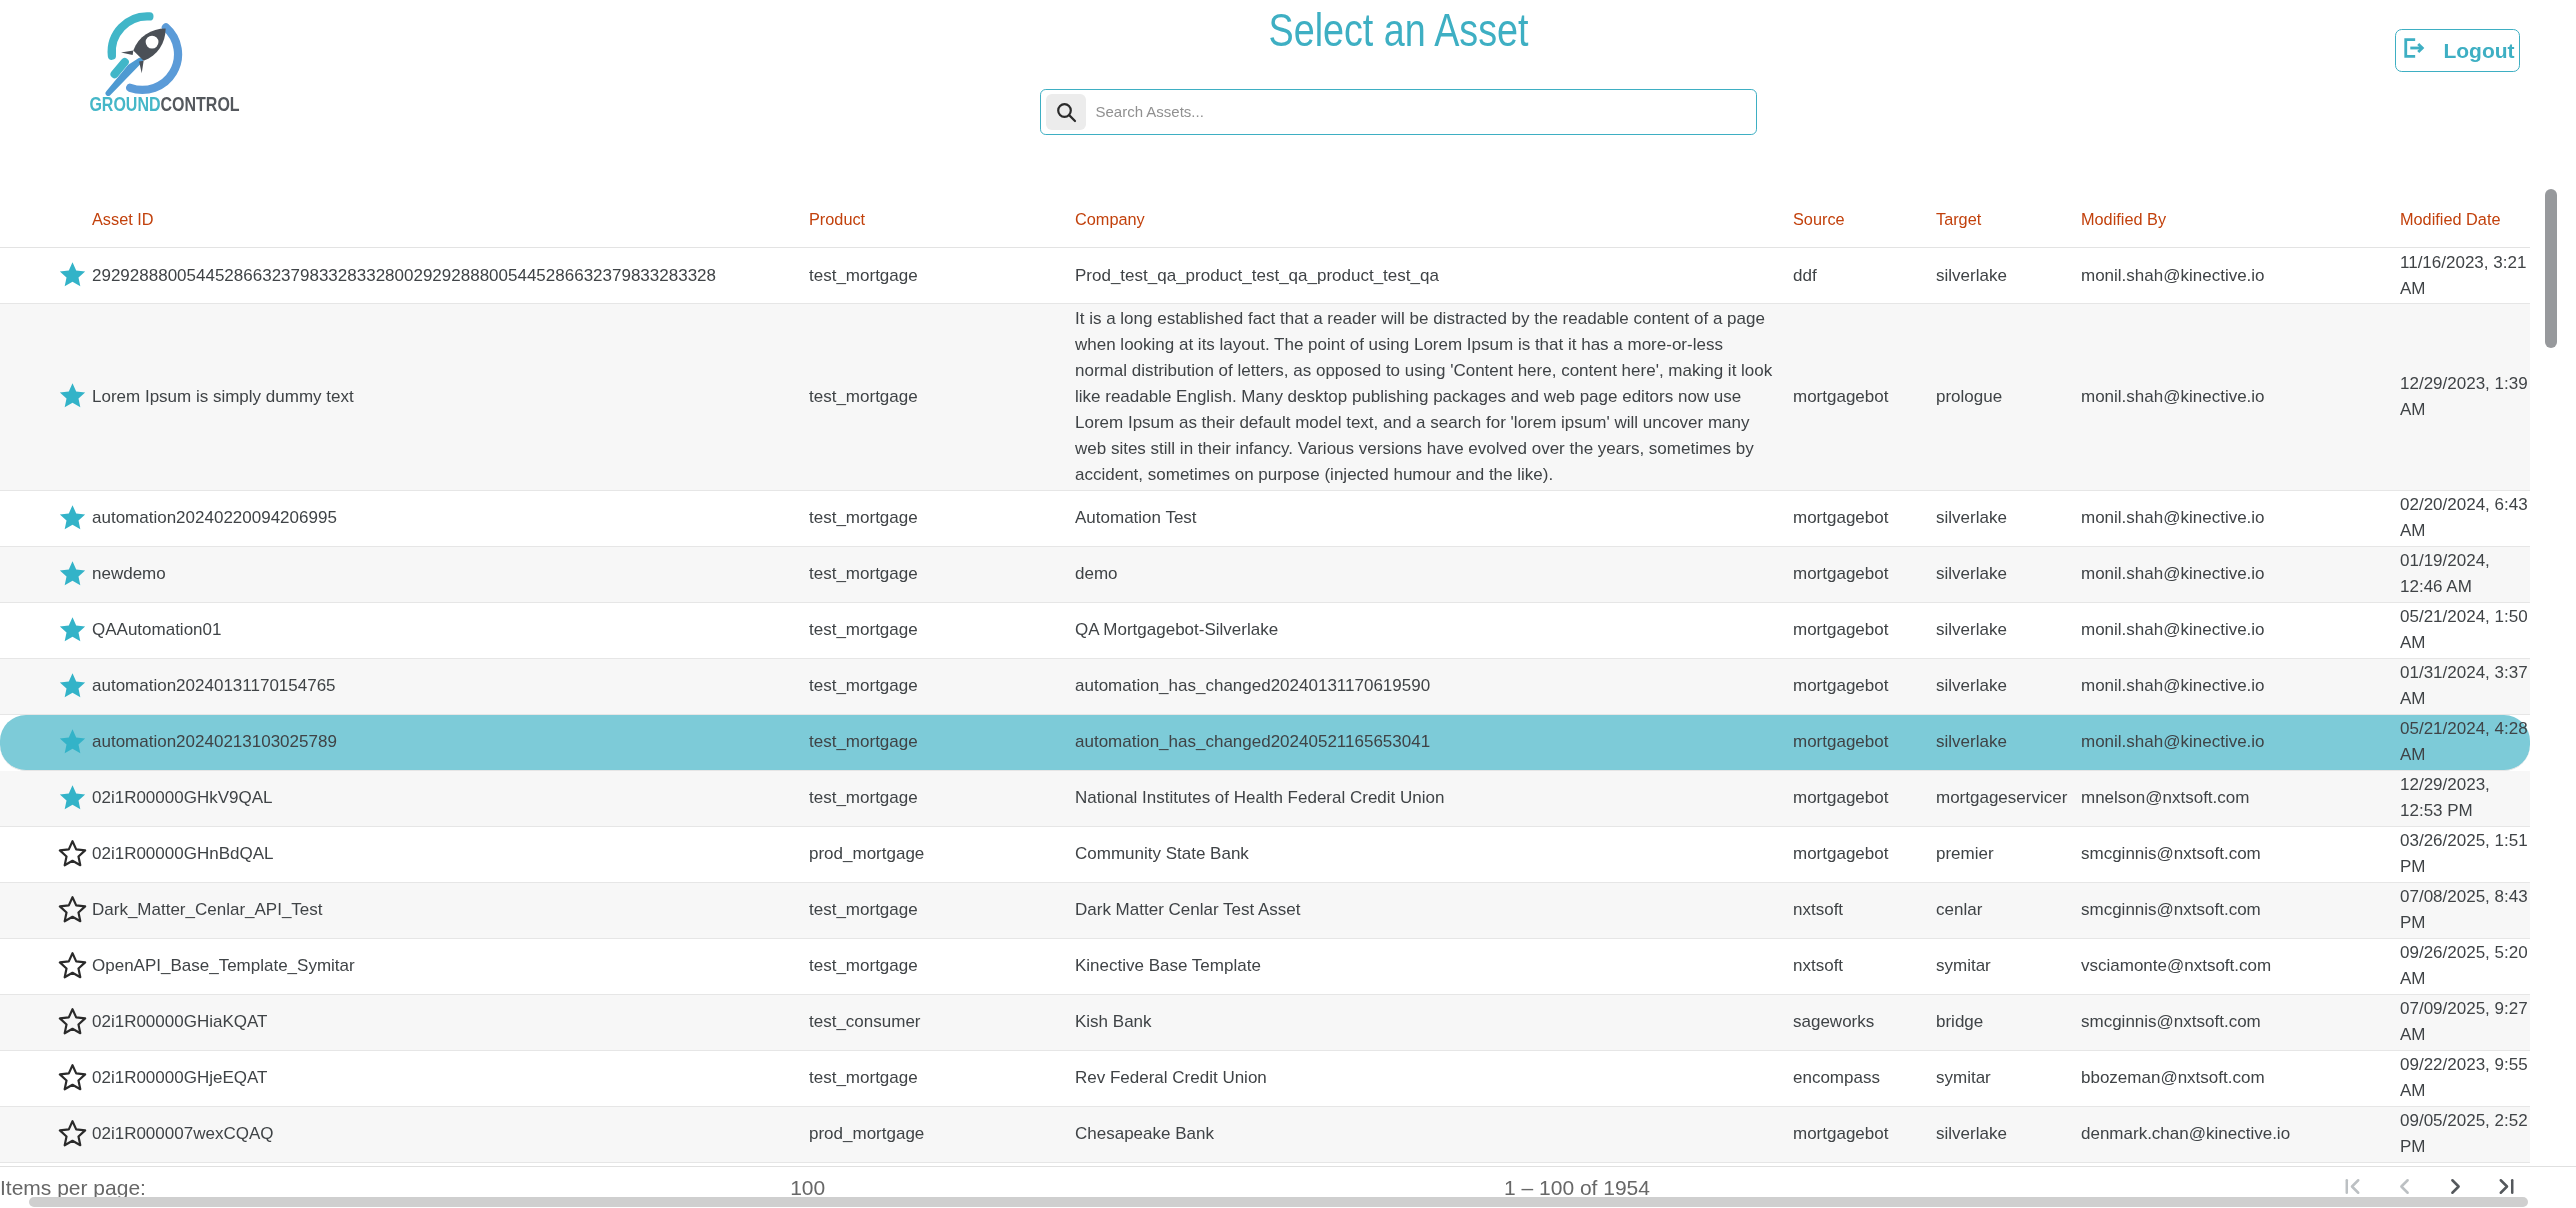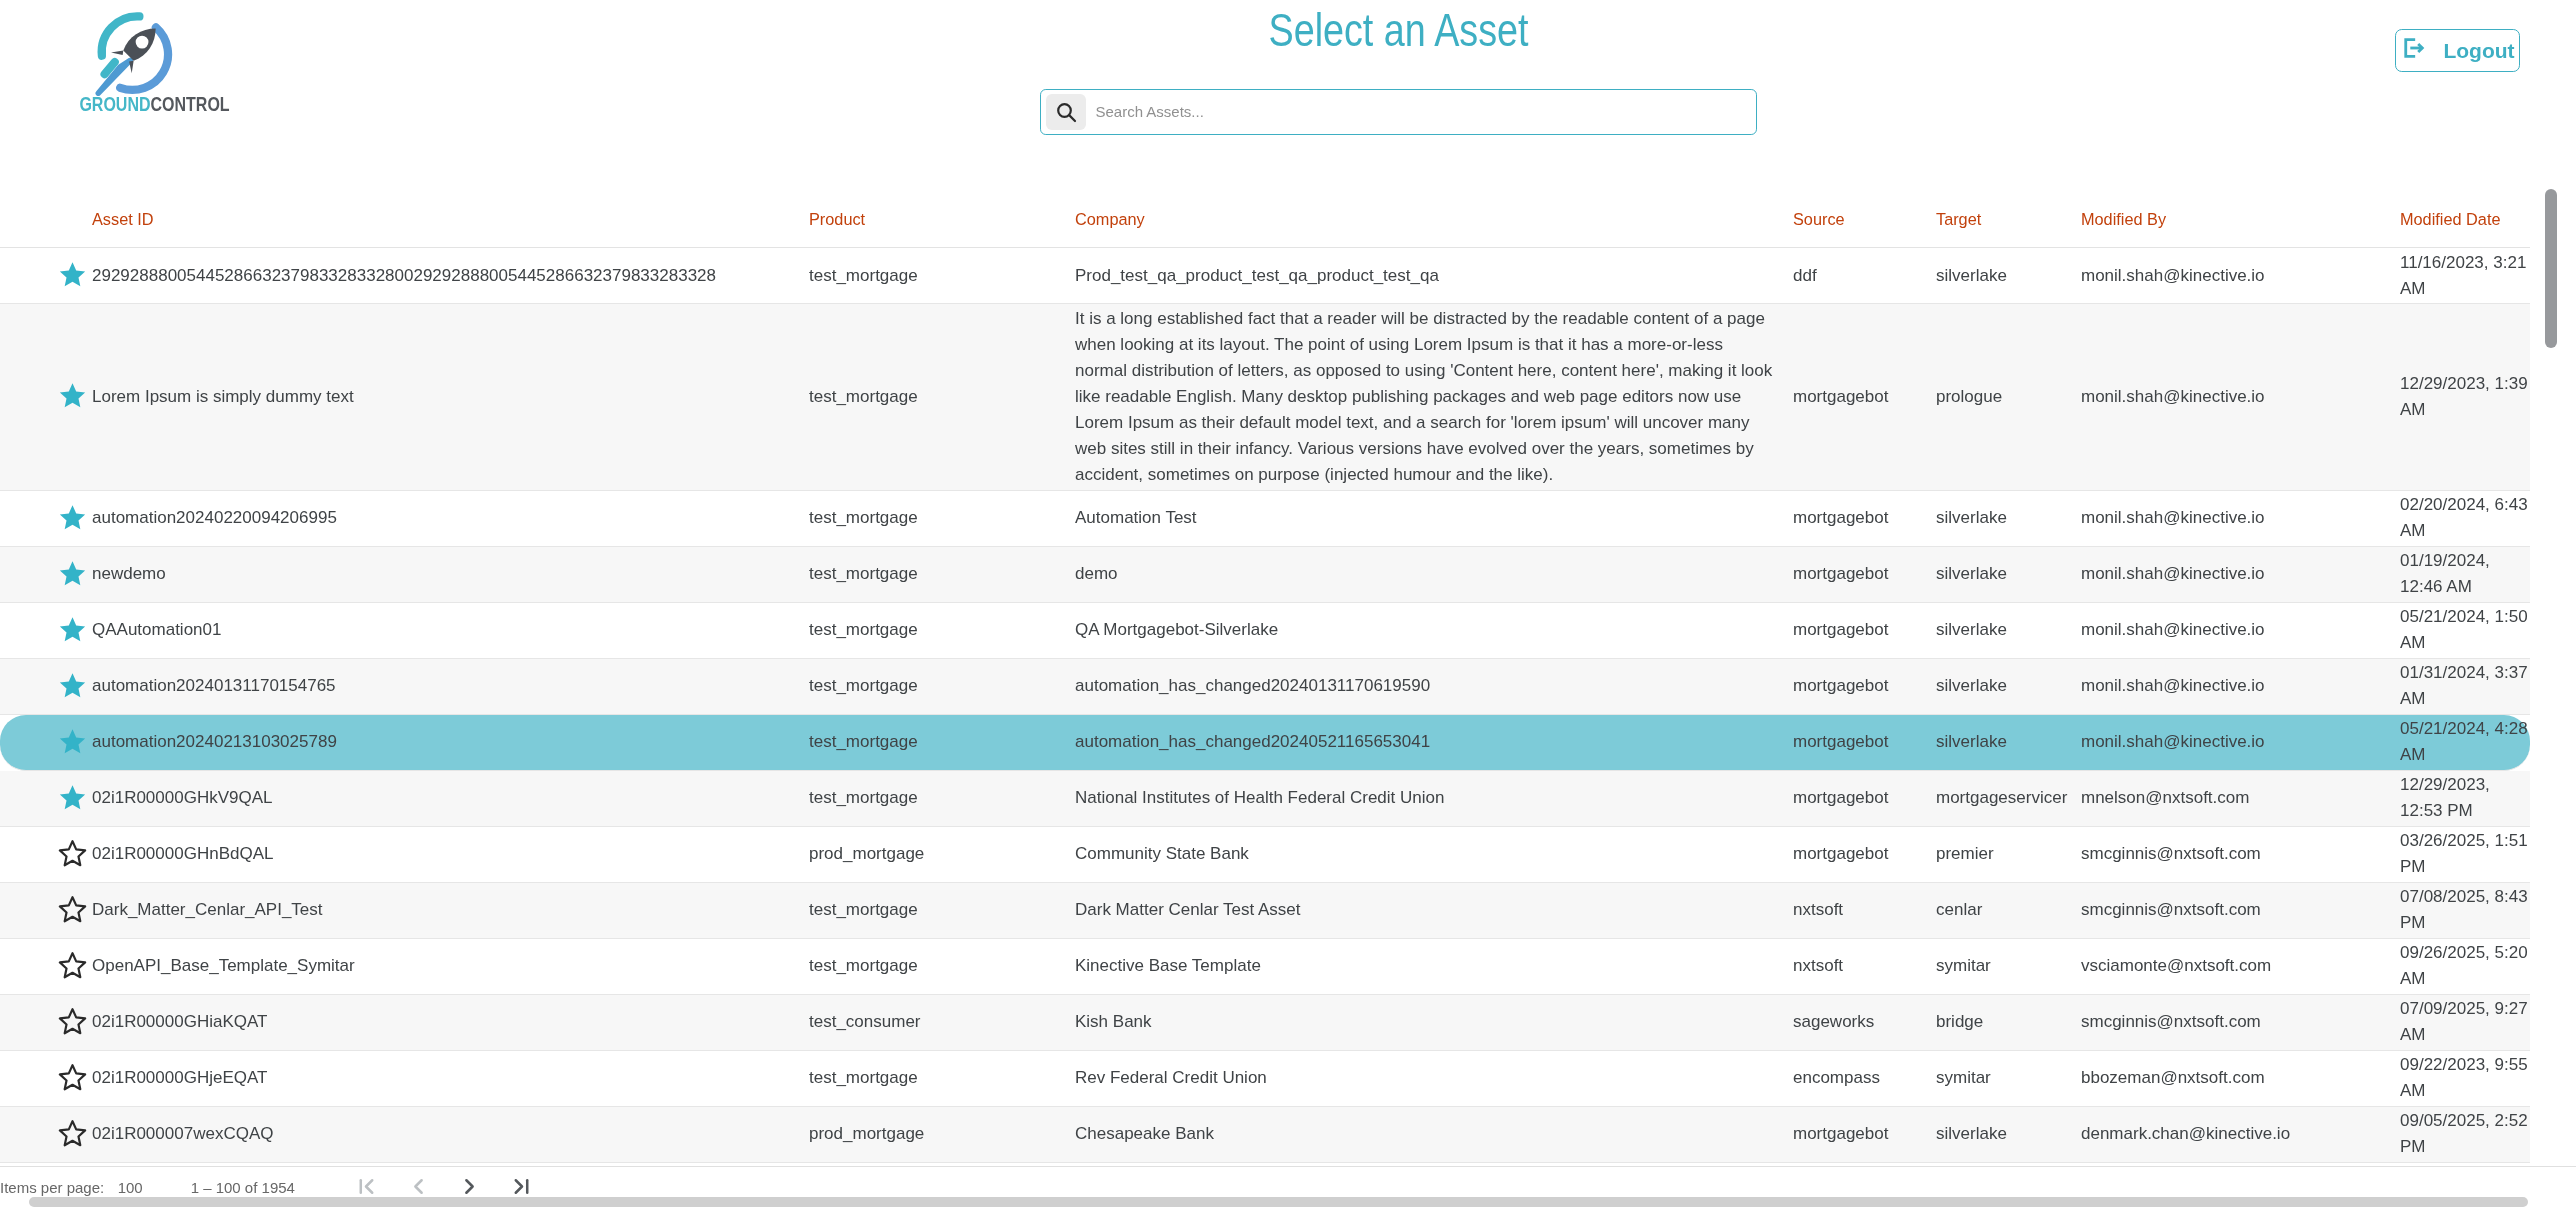--- a/index.html
+++ b/index.html
@@ -3,21 +3,21 @@
 <meta charset="utf-8">
 <title>Select an Asset</title>
 <style>
   html,body{margin:0;padding:0;}
   body{
     width:2576px;height:1208px;position:relative;overflow:hidden;
     background:#fff;color:#424242;
     font-family:"Liberation Sans", sans-serif;
   }
   
-  .logo{position:absolute;left:66px;top:9.6px;width:134px;text-align:center;}
+  .logo{position:absolute;left:76px;top:9.6px;width:134px;text-align:center;}
   .logo svg{display:block;margin:0 auto;}
   .logo-text{font-size:20px;font-weight:bold;white-space:nowrap;
     transform:scaleX(.80);transform-origin:center;margin-top:-2.9px;}
   .logo-ground{color:#45b7c8;}
   .logo-control{color:#54585d;}
 
   .header-center{position:absolute;left:1040px;top:3.8px;width:717px;text-align:center;}
   .page-title{font-size:46px;font-weight:500;color:var(--accent);
     transform:scaleX(.82);transform-origin:center;line-height:52px;}
   .search-box{margin-top:33px;height:44px;border:1.9px solid var(--accent);
@@ -42,22 +42,22 @@
   .row:nth-child(even){background:#f7f7f7;}
   .row.selected{background:var(--highlight);border-radius:26px;}
   .cell{white-space:nowrap;overflow:visible;}
   .cell-company{white-space:normal;line-height:26px;padding:1.9px 17px 1.9px 0;}
   .cell-modified_date{white-space:normal;line-height:26px;}
   .star-cell{display:flex;align-items:center;}
   .star-cell svg{display:block;}
 
   
   .footer{position:absolute;left:0;bottom:0;width:2576px;height:41px;background:#fff;
-    border-top:1px solid #e0e0e0;display:flex;align-items:center;justify-content:flex-start;
-    color:#676767;font-size:15px;z-index:5;}
+    border-top:1px solid #e0e0e0;display:flex;align-items:center;justify-content:space-between;
+    color:#676767;font-size:21px;z-index:5;}
   .ipp-value{margin-left:13.4px;}
   .range{margin-left:48px;}
   .nav{display:flex;align-items:center;margin-left:53px;margin-right:50px;gap:13.4px;}
   .nav button{width:38px;height:38px;border:none;background:transparent;padding:0;
     display:flex;align-items:center;justify-content:center;cursor:pointer;}
   .nav button.enabled{color:#54585c;}
   .nav button.disabled{color:#bcc0c3;}
 
   
   .vscroll{position:absolute;right:19px;top:189px;width:12.5px;height:159px;

